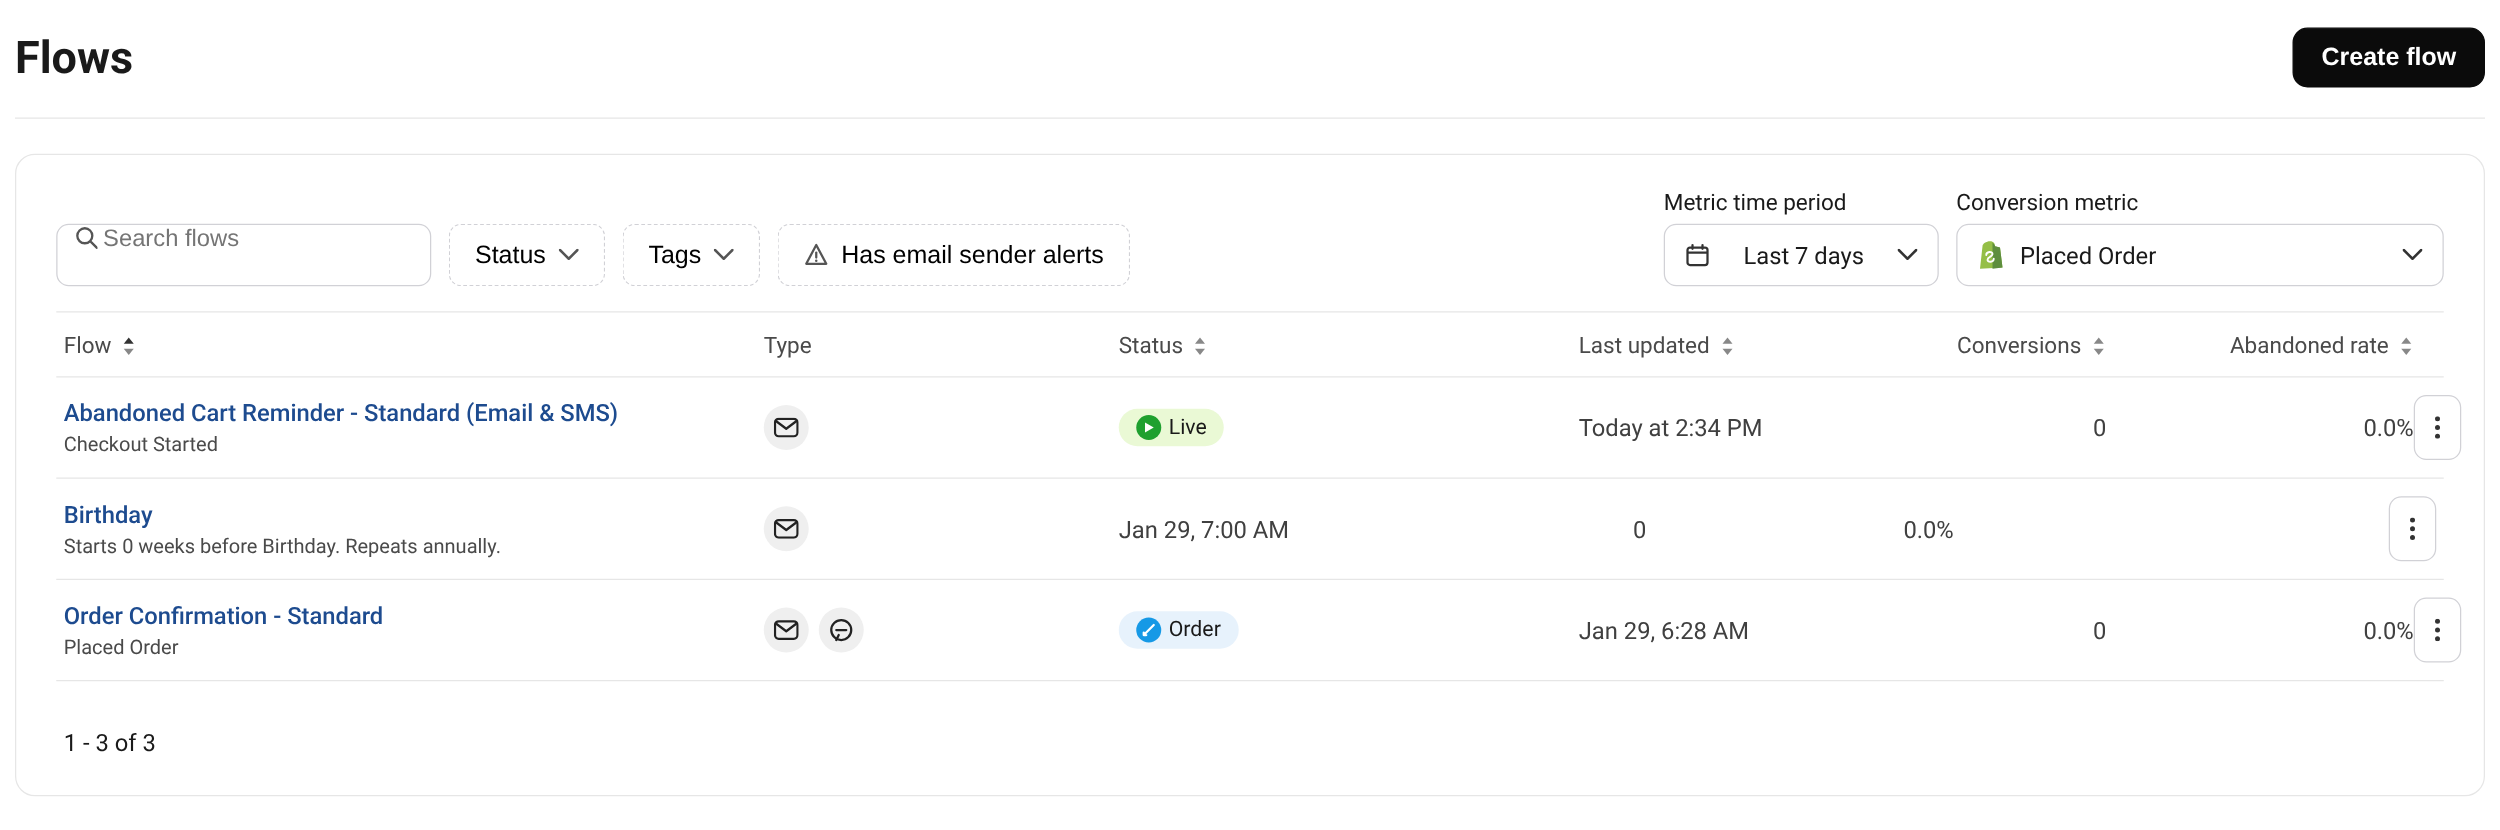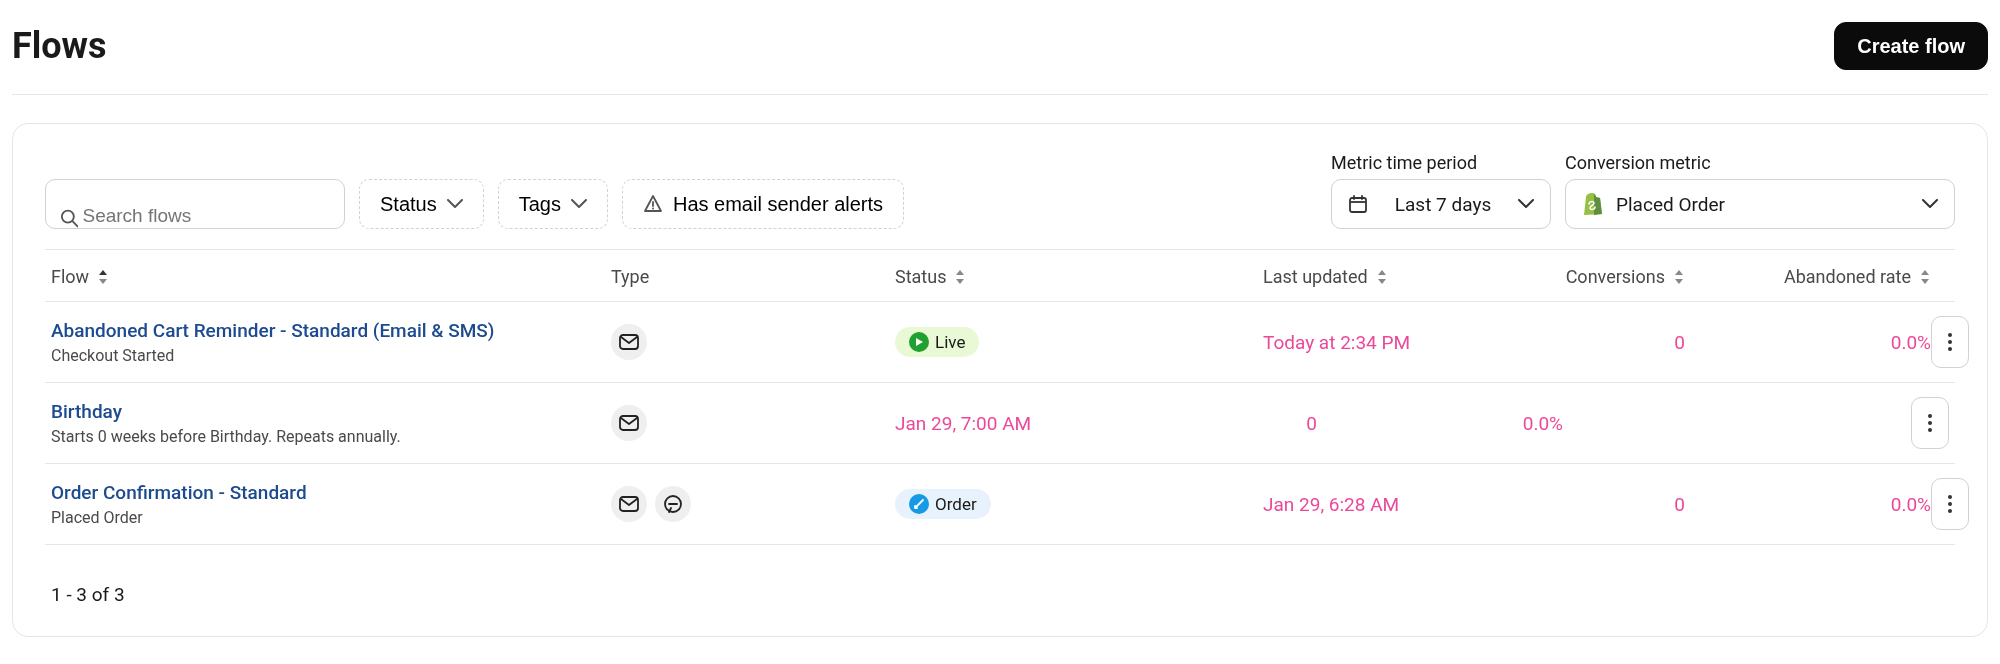--- a/index.html
+++ b/index.html
@@ -25,21 +25,21 @@
   
   .hdr { display:flex; align-items:center; justify-content:space-between; padding: 22px 0 24px; border-bottom:1px solid var(--border-light);}
   .hdr h1 { margin:0; font-size:36px; font-weight:700;}
   .hdr-actions { display:flex; gap:12px;}
   .btn { display:inline-flex; align-items:center; gap:10px; height:48px; padding:0 22px; border-radius:12px; border:1px solid var(--border); background:#fff; font-size:20px; font-weight:600; cursor:pointer;}
   .btn.primary { background:#0b0b0b; color:#fff; border-color:#0b0b0b;text-align:right;}
   
   .card { border:1px solid var(--border-light); border-radius:16px; margin-top:28px; padding:28px 32px 20px;}
   .filters-row { display:flex; justify-content:space-between; align-items:flex-end; margin-bottom:20px;}
   .filters-left { display:flex; gap:14px;}
-  .search { display:flex; align-items:flex-end; gap:2px; width:300px; height:50px; border:1px solid var(--border); border-radius:10px; padding:0 14px; cursor:text;}
+  .search { display:flex; align-items:flex-start; gap:2px; width:300px; height:50px; border:1px solid var(--border); border-radius:10px; padding:0 14px; cursor:text;}
   .search input { border:none; outline:none; font-size:19px; width:100%; color:var(--text);}
   .chip { display:inline-flex; align-items:center; gap:10px; height:50px; padding:0 20px; border:1px dashed var(--border); border-radius:10px; font-size:20px; background:#fff; cursor:pointer;}
   .filters-right { display:flex; gap:14px;}
   .labeled { display:flex; flex-direction:column; gap:6px;}
   .labeled-label { font-size:18px; color:var(--text);}
   .select { display:flex; align-items:center; gap:12px; height:50px; padding:0 16px; border:1px solid var(--border); border-radius:10px; font-size:19px; cursor:pointer; justify-content:space-between;}
   .select.wide { width:390px;}
   .select.mid { width:220px;}
   
   .tbl { width:100%; margin-bottom:12px;}
@@ -58,21 +58,21 @@
   .type-icons { display:flex; gap:8px;}
   .icon-circ { width:36px; height:36px; border-radius:50%; background:var(--icon-bg); display:inline-flex; align-items:center; justify-content:center;}
   .status-pill { display:inline-flex; align-items:flex-end; gap:6px; padding:5px 14px; border-radius:18px; font-size:17px;}
   .status-pill.live { background: var(--live-bg);}
   .status-pill.draft { background: var(--draft-bg);}
   .status-pill.manual { background: var(--manual-bg);}
   .status-dot { width:20px; height:20px; border-radius:50%; display:inline-flex; align-items:center; justify-content:center;}
   .status-dot.live { background:#1fa02f;}
   .status-dot.draft { background:#6f6f6f;}
   .status-dot.manual { background:#1699e6;}
-  .updated, .conv, .rate { font-size:19px; color:#ec4899;}
+  .updated, .conv, .rate { font-size:19px; color:#404040;}
   .actions-btn { width:38px; height:52px; border:1px solid var(--border); border-radius:10px; display:flex; align-items:center; justify-content:center; cursor:pointer;}
   .pager { padding:26px 6px 10px; font-size:19px;}
   
   svg { display:block;}
   .chev, .sort-ic { flex-shrink:0;}
 </style>
 </head>
 <body>
 
 <div class="hdr">

